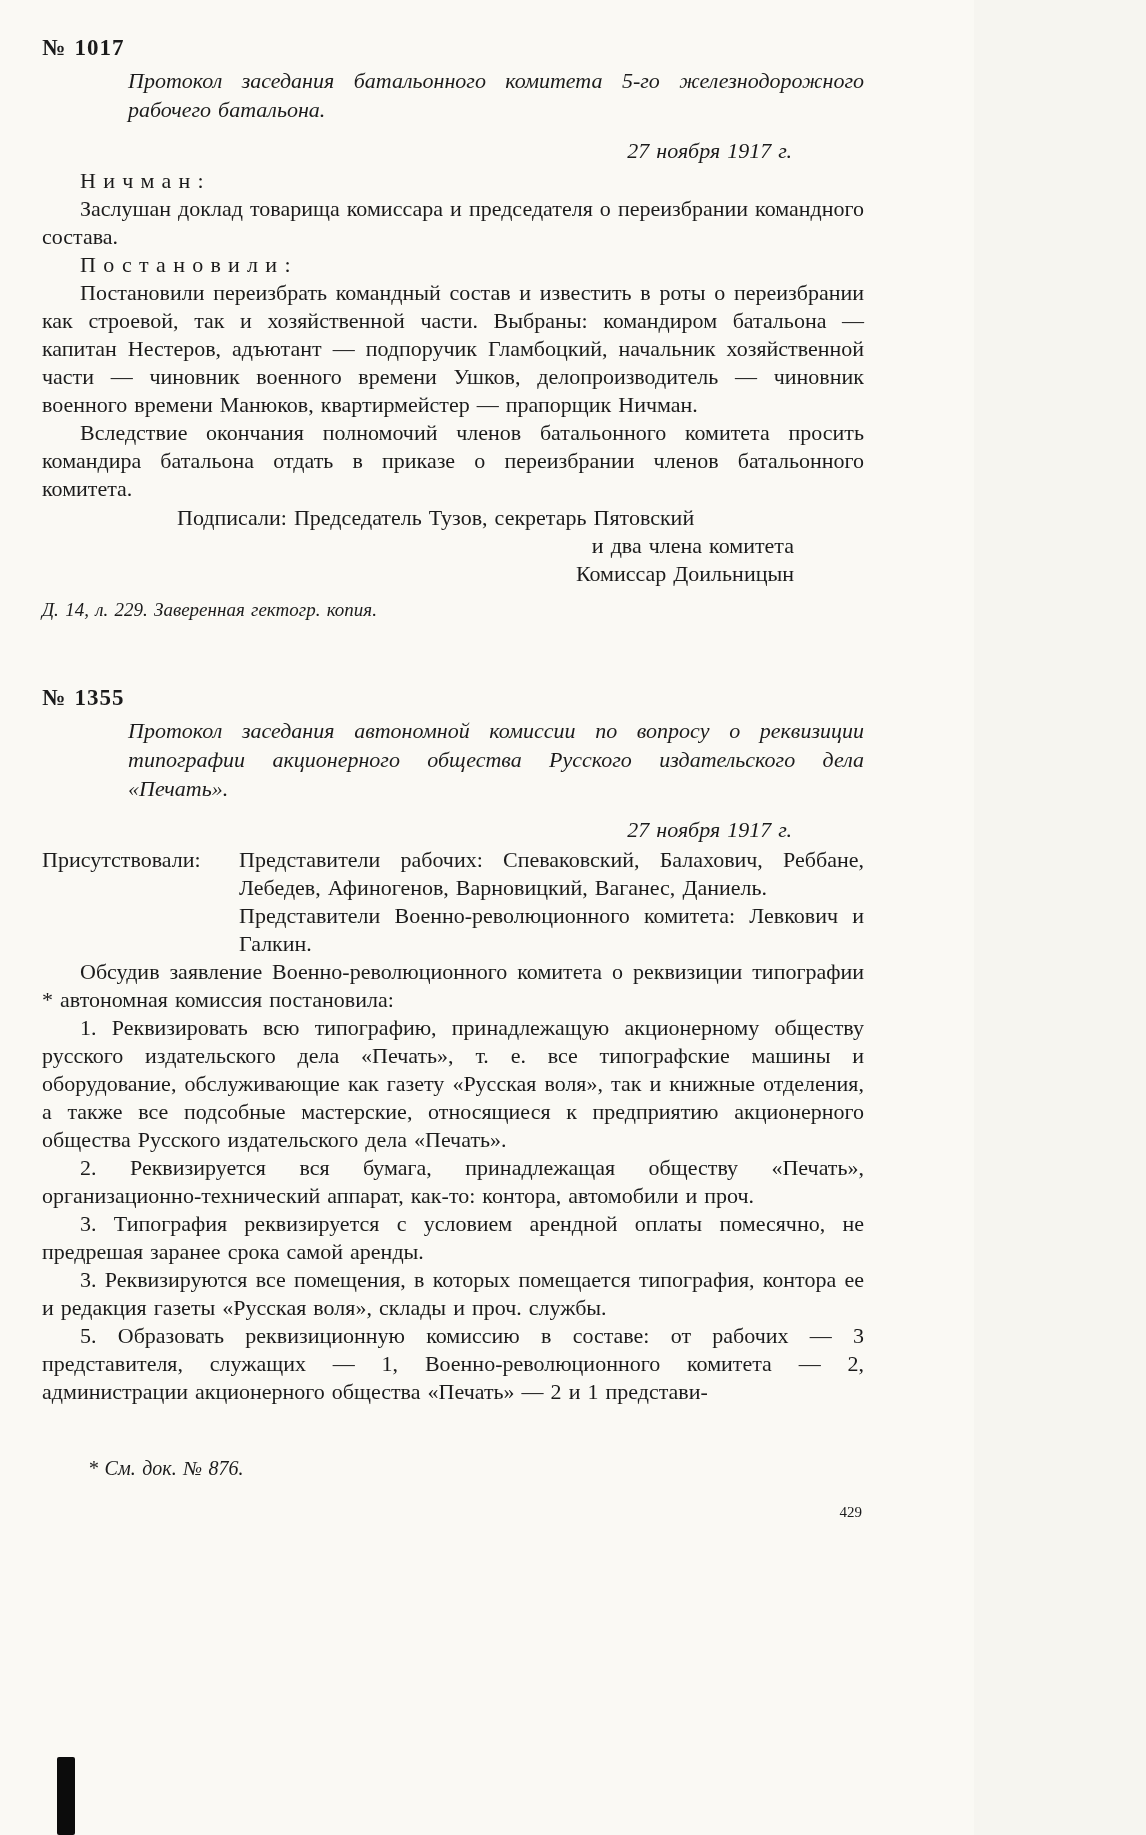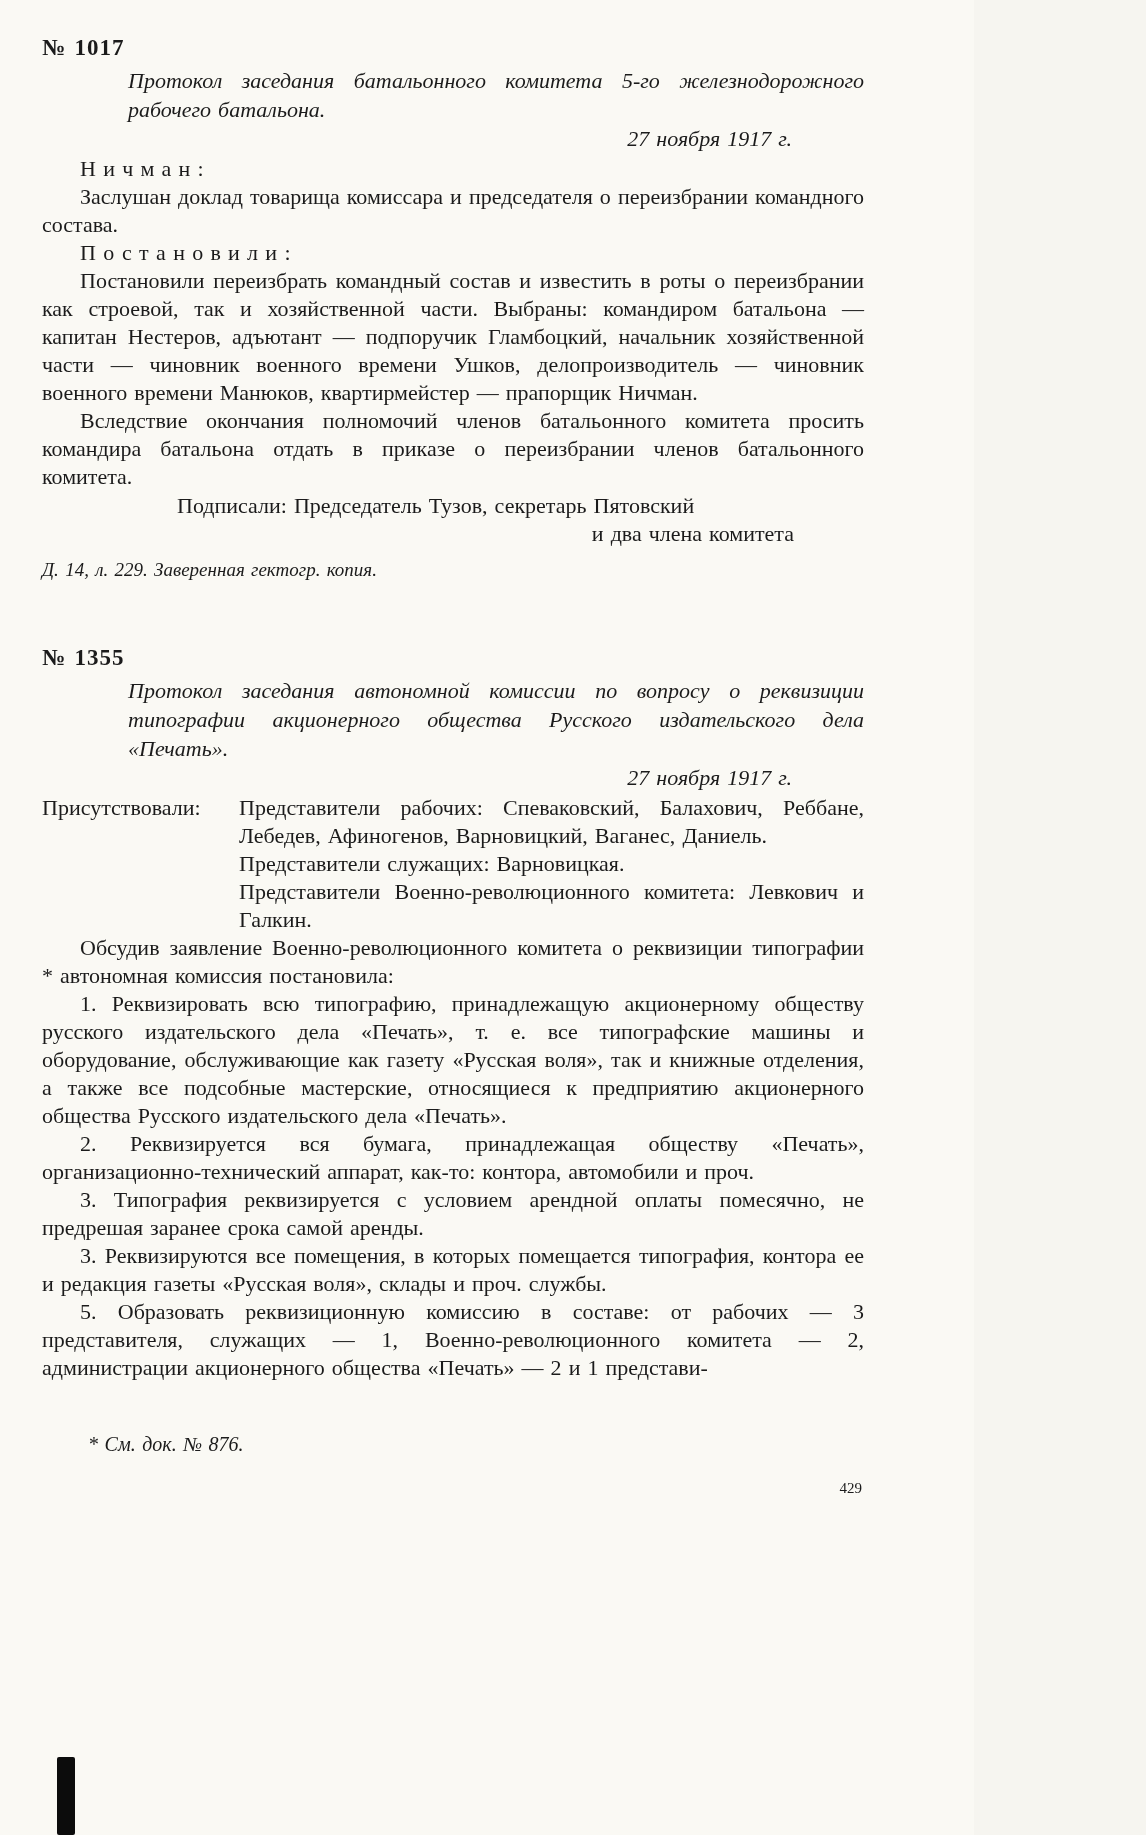--- a/index.html
+++ b/index.html
@@ -33,21 +33,21 @@
   .doc-title {
     font-style: italic;
     margin: 0 0 0 86px;
     text-align: justify;
     line-height: 29px;
   }
   .doc-date {
     font-style: italic;
     text-align: right;
     padding-right: 72px;
-    margin: 1px 0 2px 0;
+    margin: 13px 0 2px 0;
   }
   .label-spaced {
     margin: 0;
     text-indent: 38px;
     letter-spacing: 0.33em;
   }
   p.para {
     margin: 0;
     text-indent: 38px;
     text-align: justify;
@@ -100,36 +100,36 @@
 
       <p class="label-spaced">Ничман:</p>
       <p class="para">Заслушан доклад товарища комиссара и председателя о переизбрании командного состава.</p>
 
       <p class="label-spaced">Постановили:</p>
       <p class="para">Постановили переизбрать командный состав и известить в роты о переизбрании как строевой, так и хозяйственной части. Выбраны: командиром батальона — капитан Нестеров, адъютант — подпоручик Гламбоцкий, начальник хозяйственной части — чиновник военного времени Ушков, делопроизводитель — чиновник военного времени Манюков, квартирмейстер — прапорщик Ничман.</p>
       <p class="para">Вследствие окончания полномочий членов батальонного комитета просить командира батальона отдать в приказе о переизбрании членов батальонного комитета.</p>
 
       <p class="sig-first">Подписали: Председатель Тузов, секретарь Пятовский</p>
       <p class="sig-right">и два члена комитета</p>
+      <p class="sig-right">Комиссар Доильницын</p>
 
       <p class="source-note">Д. 14, л. 229. Заверенная гектогр. копия.</p>
     </section>
 
     <div class="doc-gap"></div>
 
     <section>
       <p class="doc-number">№ 1355</p>
       <div class="doc-title">Протокол заседания автономной комиссии по вопросу о реквизиции типографии акционерного общества Русского издательского дела «Печать».</div>
       <div class="doc-date">27 ноября 1917 г.</div>
 
       <div class="attendees">
         <div class="attendees-label">Присутствовали:</div>
         <div class="attendees-list">
           <p>Представители рабочих: Спеваковский, Балахович, Реббане, Лебедев, Афиногенов, Варновицкий, Ваганес, Даниель.</p>
-          <p>Представители служащих: Варновицкая.</p>
           <p>Представители Военно-революционного комитета: Левкович и Галкин.</p>
         </div>
       </div>
 
       <p class="para">Обсудив заявление Военно-революционного комитета о реквизиции типографии * автономная комиссия постановила:</p>
 
       <p class="para">1. Реквизировать всю типографию, принадлежащую акционерному обществу русского издательского дела «Печать», т. е. все типографские машины и оборудование, обслуживающие как газету «Русская воля», так и книжные отделения, а также все подсобные мастерские, относящиеся к предприятию акционерного общества Русского издательского дела «Печать».</p>
       <p class="para">2. Реквизируется вся бумага, принадлежащая обществу «Печать», организационно-технический аппарат, как-то: контора, автомобили и проч.</p>
       <p class="para">3. Типография реквизируется с условием арендной оплаты помесячно, не предрешая заранее срока самой аренды.</p>
       <p class="para">3. Реквизируются все помещения, в которых помещается типография, контора ее и редакция газеты «Русская воля», склады и проч. службы.</p>

